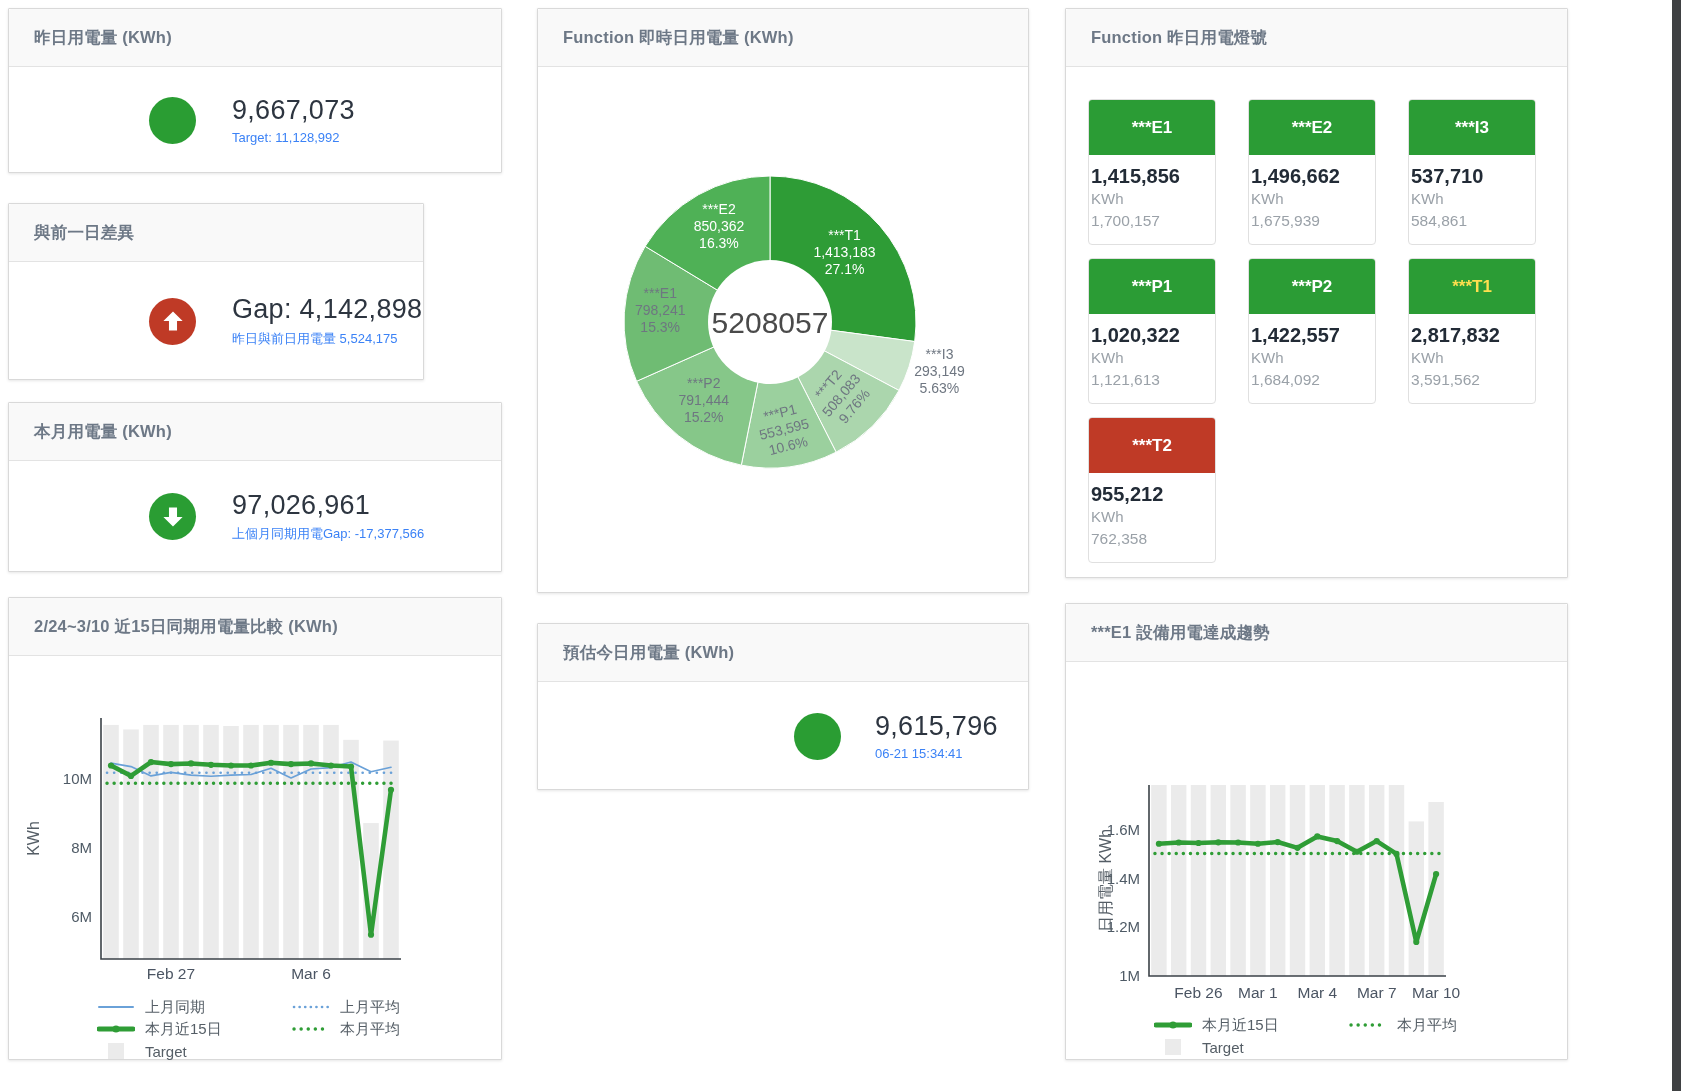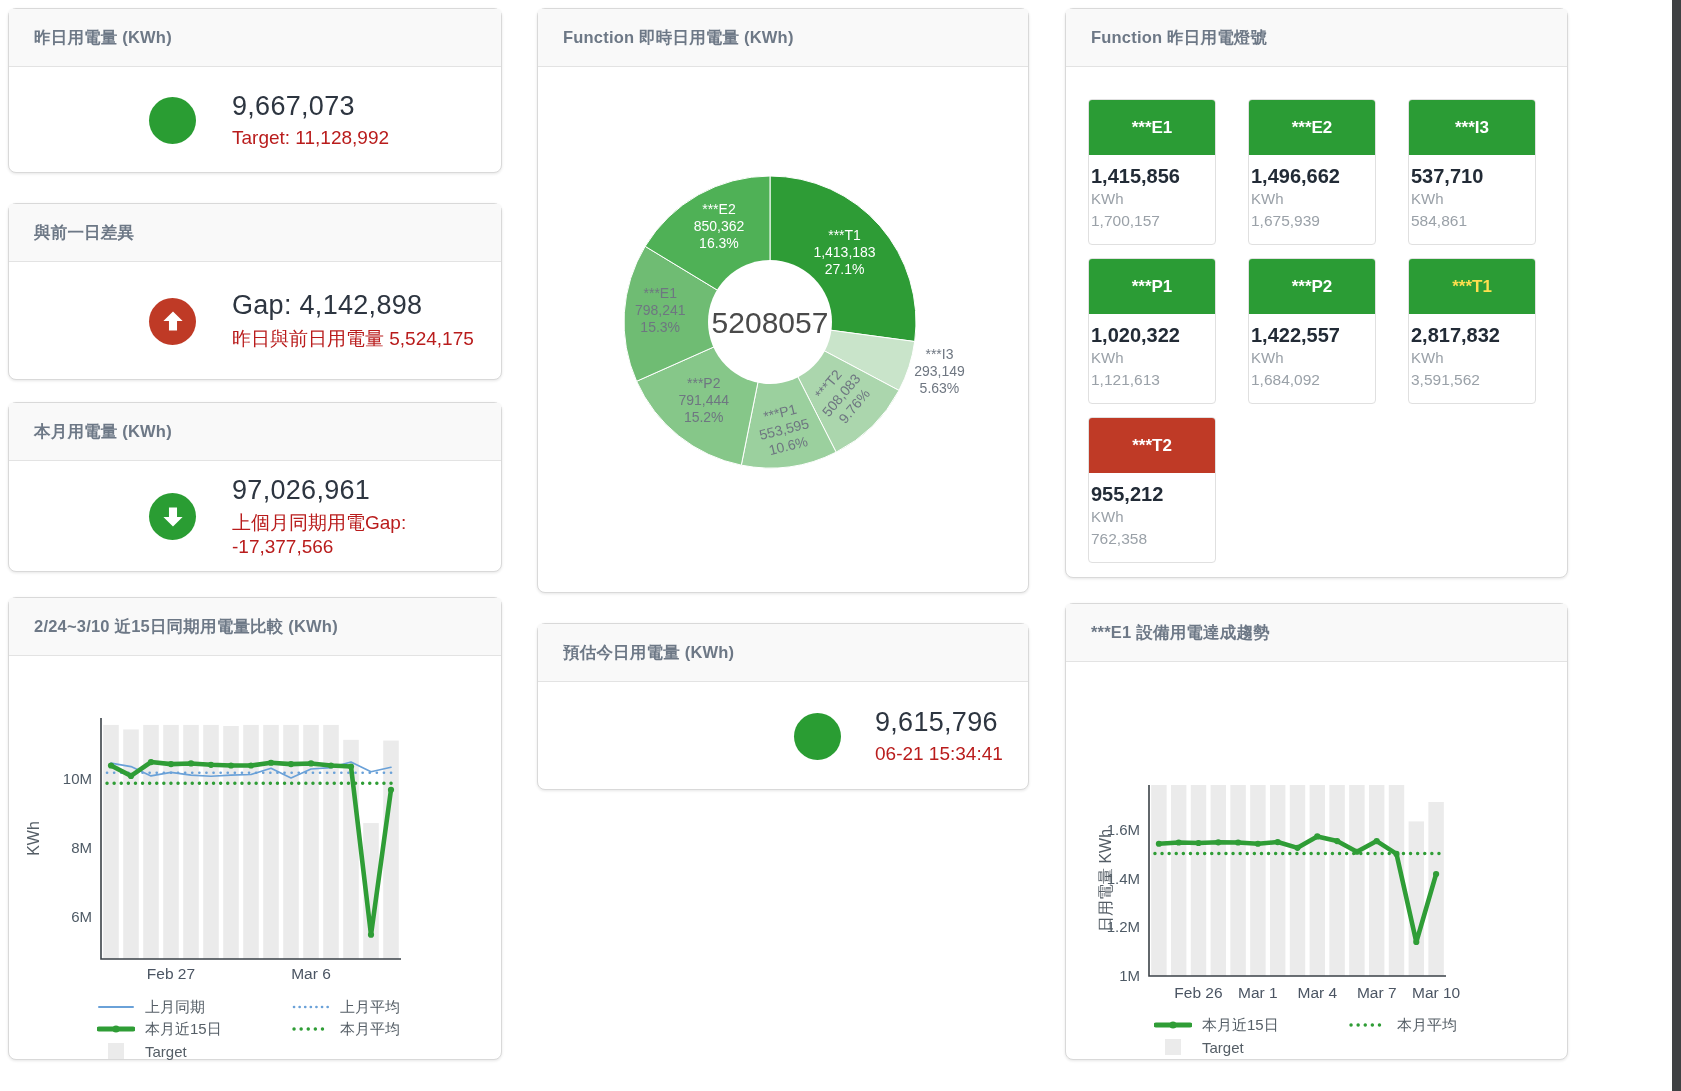--- a/index.html
+++ b/index.html
@@ -1,28 +1,28 @@
 <!DOCTYPE html>
 <html><head>
 <meta charset="utf-8">
 <style>
   html,body{margin:0;padding:0}
   body{
     width:1681px;height:1091px;position:relative;background:#ffffff;
     font-family:"Liberation Sans","DejaVu Sans",sans-serif;overflow:hidden;
   }
-  .panel{position:absolute;background:#fff;border:1px solid #d9d9d9;border-radius:8px;
+  .panel{position:absolute;background:#fff;border:1px solid #d9d9d9;border-radius:1px;
          box-shadow:0 1px 3px rgba(0,0,0,.10);box-sizing:border-box;}
   .panel-header{height:57px;background:#f9f9f9;border-bottom:1px solid #e3e3e3;
          display:flex;align-items:center;padding:0 25px;border-radius:3px 3px 0 0;}
   .panel-title{font-size:16.5px;font-weight:bold;color:#6d7886;letter-spacing:.2px;}
   .stat-row{display:flex;align-items:center;gap:36px;height:calc(100% - 57px);box-sizing:border-box;}
   .dot{width:47px;height:47px;border-radius:50%;flex:none;display:flex;align-items:center;justify-content:center;}
   .stat-value{font-size:27px;font-weight:normal;color:#2d3540;letter-spacing:.3px;line-height:1.15;}
-  .stat-sub{font-size:19px;color:#b91c1c;margin-top:4px;}
+  .stat-sub{font-size:13px;color:#3b82f6;margin-top:4px;}
   .stat-sub.right{}
   .tiles{display:grid;grid-template-columns:repeat(3,126px);column-gap:34px;row-gap:13px;
          padding:32px 0 0 22px;}
   .tile{width:126px;border:1px solid #e0e0e0;border-radius:4px;background:#fff;}
   .tile-header{height:55px;display:flex;align-items:center;justify-content:center;border-radius:3px 3px 0 0;}
   .tile-label{font-size:17px;font-weight:bold;}
   .tile-body{padding:9px 2px 12px 2px;}
   .tile-value{font-size:20px;font-weight:bold;color:#222b36;line-height:24px;}
   .tile-unit{font-size:15px;color:#9aa1a8;line-height:22px;}
   .tile-target{font-size:15.5px;color:#9aa1a8;line-height:22px;}
@@ -42,21 +42,21 @@
   </div>
   <div class="stat-row" style="padding-left:140px">
     <span class="dot" style="background:#2a9d33"></span>
     <div>
       <div class="stat-value">9,667,073</div>
       <div class="stat-sub">Target: 11,128,992</div>
     </div>
   </div>
 </section>
 
-<section class="panel" style="left:8px;top:203px;width:494px;height:177px">
+<section class="panel" style="left:8px;top:203px;width:416px;height:177px">
   <div class="panel-header">
     <span class="panel-title">與前一日差異</span>
   </div>
   <div class="stat-row" style="padding-left:140px">
     <span class="dot" style="background:#bf3a26">
       <svg width="26" height="26" viewBox="0 0 20 20">
           <path d="M10 2.6 L17.4 10 H13.1 V17.4 H6.9 V10 H2.6 Z" fill="#fff"></path>
         </svg>
     </span>
     <div>

